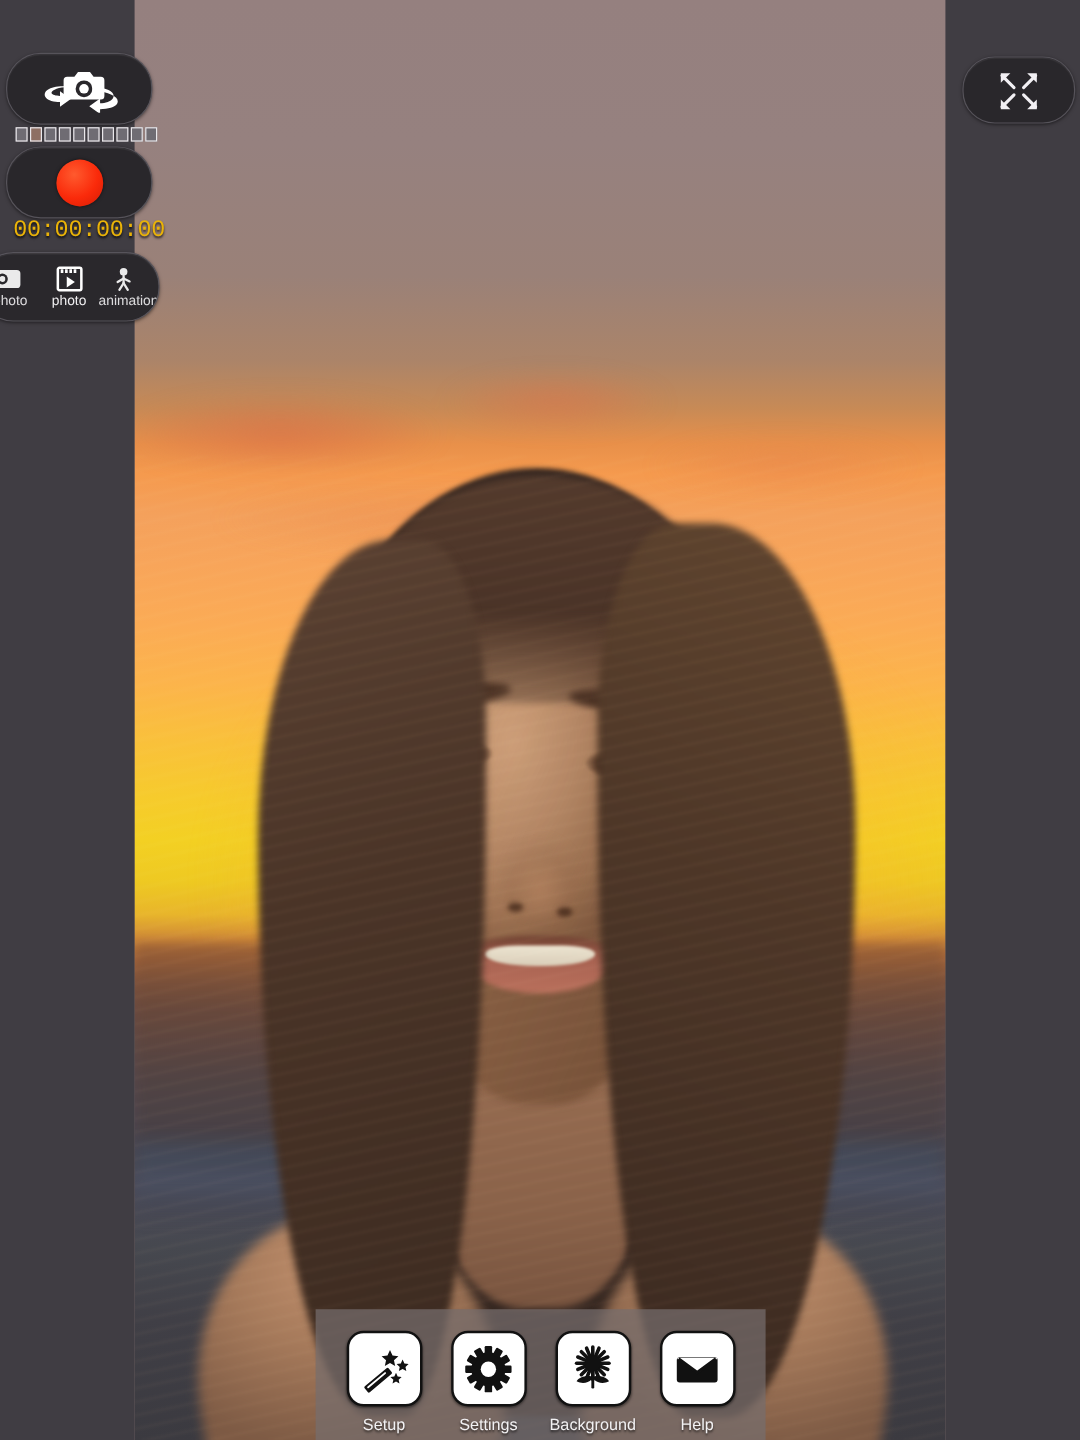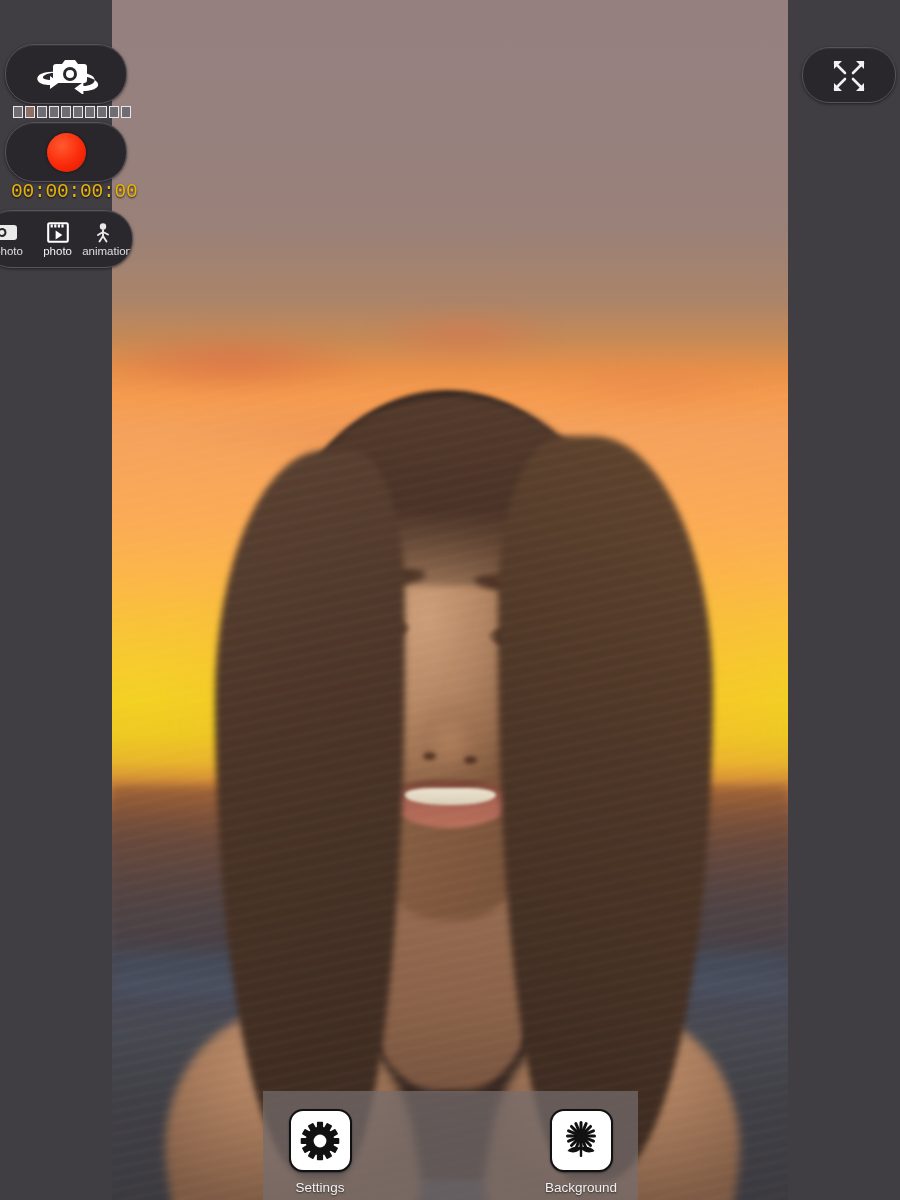--- a/index.html
+++ b/index.html
@@ -586,20 +586,36 @@
         <path d="M7 6 L15 6 L7 14 Z"></path>
         <path d="M37 6 L29 6 L37 14 Z"></path>
         <path d="M7 36 L15 36 L7 28 Z"></path>
         <path d="M37 36 L29 36 L37 28 Z"></path>
       </g>
     </svg>
   </div>
 
   <div id="bottom-toolbar">
 
+    <div class="tool-btn">
+      <div class="tool-ico-box">
+        <svg width="44" height="44" viewBox="0 0 44 44">
+          <g fill="#111111">
+            <rect x="4" y="28" width="26" height="6.4" rx="1.2" transform="rotate(-40 17 31)"></rect>
+            <path d="M27 6 l2.1 4.6 l4.9 0.6 l-3.7 3.3 l1 4.9 l-4.3 -2.5 l-4.3 2.5 l1 -4.9 l-3.7 -3.3 l4.9 -0.6 z"></path>
+            <path d="M37.5 14 l1.5 3.3 l3.5 0.4 l-2.6 2.4 l0.7 3.5 l-3.1 -1.8 l-3.1 1.8 l0.7 -3.5 l-2.6 -2.4 l3.5 -0.4 z"></path>
+            <path d="M32 25 l1.4 3.1 l3.3 0.4 l-2.5 2.2 l0.7 3.3 l-2.9 -1.7 l-2.9 1.7 l0.7 -3.3 l-2.5 -2.2 l3.3 -0.4 z"></path>
+          </g>
+          <g fill="#ffffff">
+            <rect x="6" y="29.6" width="20" height="1.6" rx="0.8" transform="rotate(-40 17 31)"></rect>
+          </g>
+        </svg>
+      </div>
+      <div class="tool-label">Setup</div>
+    </div>
 
     <div class="tool-btn">
       <div class="tool-ico-box">
         <svg width="44" height="44" viewBox="0 0 44 44">
           <g fill="#111111">
             <g transform="translate(22,22)">
               <circle cx="0" cy="0" r="14.2"></circle>
               <g id="tooth">
                   <rect x="-3.1" y="-19.3" width="6.2" height="7.4" rx="1"></rect>
                 </g>
@@ -649,16 +665,26 @@
             </g>
             <rect x="20.8" y="24" width="2.4" height="14" rx="1"></rect>
             <path d="M21 28 C15 27 10.5 29 8.5 32 C13 34.5 18 33.5 21 30.5 Z"></path>
             <path d="M23 28 C29 27 33.5 29 35.5 32 C31 34.5 26 33.5 23 30.5 Z"></path>
           </g>
         </svg>
       </div>
       <div class="tool-label">Background</div>
     </div>
 
+    <div class="tool-btn">
+      <div class="tool-ico-box">
+        <svg width="44" height="44" viewBox="0 0 44 44">
+          <rect x="5" y="12" width="34" height="21" rx="2.4" fill="#111111"></rect>
+          <path d="M5.6 13.6 L22 25.6 L38.4 13.6 L38.4 12.4 L5.6 12.4 Z" fill="#ffffff"></path>
+          <path d="M6.4 13.4 L22 24.8 L37.6 13.4" fill="none" stroke="#111111" stroke-width="2.6"></path>
+        </svg>
+      </div>
+      <div class="tool-label">Help</div>
+    </div>
 
   </div>
 
 </div>
 
 </body></html>

